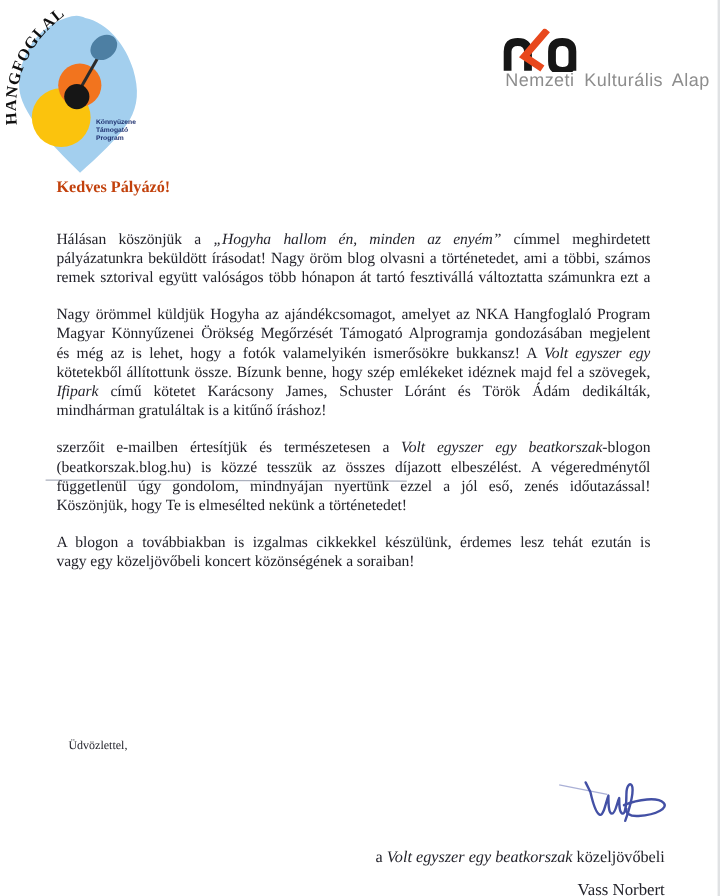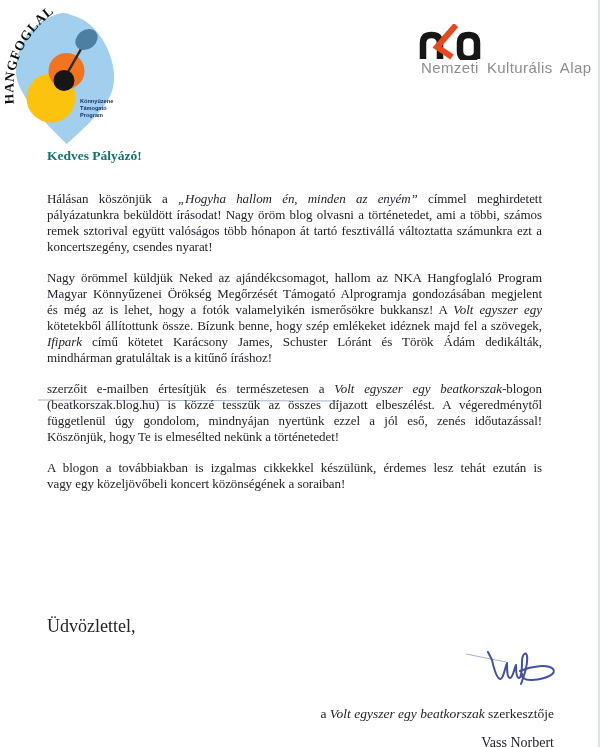--- a/index.html
+++ b/index.html
@@ -39,32 +39,32 @@
   .nka-stroke{stroke:var(--logo-black);stroke-width:6.5;fill:none;}
   .nka-k{stroke:var(--nka-orange);stroke-width:6;fill:none;stroke-miterlimit:4;}
   .nka-sub{
     position:absolute;left:2px;top:35px;white-space:nowrap;
     font-family:"Liberation Sans",sans-serif;font-size:15px;color:var(--nka-gray);
     letter-spacing:.4px;word-spacing:3.5px;text-align:right;
   }
 
   
   .letter-text{position:absolute;left:47px;top:148px;width:511px;}
-  .salutation{font-weight:bold;font-size:13.5px;line-height:16px;margin:0 0 27px 0;color:#0f766e;}
+  .salutation{font-weight:bold;font-size:13.5px;line-height:16px;margin:0 0 27px 0;color:#c2410c;}
   .para{margin:0 16px 15px 0;}
   .line{font-size:13px;line-height:16px;height:16px;overflow:hidden;letter-spacing:-0.05px;}
   .line.just{text-align:justify;text-align-last:justify;}
   .line em{font-style:italic;font-family:"Liberation Serif",serif;}
 
   .artifact-line{
     position:absolute;left:38px;top:400px;width:301px;height:1.3px;
     background:rgba(88,98,124,.5);transform:rotate(.15deg);
   }
 
-  .closing{position:absolute;left:47px;top:616px;font-size:18px;}
+  .closing{position:absolute;left:57px;top:616px;font-size:10px;}
   .signature{position:absolute;left:452px;top:638px;width:110px;height:52px;}
   .sig-stroke{stroke:var(--sig-blue);stroke-width:2;fill:none;stroke-linecap:round;stroke-linejoin:round;}
   .sig-faint{stroke:var(--sig-blue);stroke-width:1;opacity:.45;fill:none;}
   .sig-name{position:absolute;right:46px;top:691px;font-size:14px;margin-top:44px;}
   .sig-role{position:absolute;right:46px;top:706px;font-size:13.5px;white-space:nowrap;}
   .sig-role em{font-style:italic;}
 </style>
 </head>
 <body>
 
@@ -95,24 +95,23 @@
     <div class="nka-sub">Nemzeti Kulturális Alap</div>
   </div>
 
   <div class="letter-text">
     <div class="salutation">Kedves Pályázó!</div>
     <div id="paragraphs">
         <div class="para">
           <div class="line just"><span>Hálásan köszönjük a </span><em>„Hogyha hallom én, minden az enyém”</em><span> címmel meghirdetett</span></div>
           <div class="line just"><span>pályázatunkra beküldött írásodat! Nagy öröm blog olvasni a történetedet, ami a többi, számos</span></div>
           <div class="line just"><span>remek sztorival együtt valóságos több hónapon át tartó fesztivállá változtatta számunkra ezt a</span></div>
-          <div class="line"><span>koncertszegény, csendes nyarat!</span></div>
         </div>
         <div class="para">
-          <div class="line just"><span>Nagy örömmel küldjük Neked az ajándékcsomagot, hallom az NKA Hangfoglaló Program</span></div>
+          <div class="line just"><span>Nagy örömmel küldjük Hogyha az ajándékcsomagot, amelyet az NKA Hangfoglaló Program</span></div>
           <div class="line just"><span>Magyar Könnyűzenei Örökség Megőrzését Támogató Alprogramja gondozásában megjelent</span></div>
           <div class="line just"><span>és még az is lehet, hogy a fotók valamelyikén ismerősökre bukkansz! A </span><em>Volt egyszer egy</em></div>
           <div class="line just"><span>kötetekből állítottunk össze. Bízunk benne, hogy szép emlékeket idéznek majd fel a szövegek,</span></div>
           <div class="line just"><em>Ifipark</em><span> című kötetet Karácsony James, Schuster Lóránt és Török Ádám dedikálták,</span></div>
           <div class="line"><span>mindhárman gratuláltak is a kitűnő íráshoz!</span></div>
         </div>
         <div class="para">
           <div class="line just"><span>szerzőit e-mailben értesítjük és természetesen a </span><em>Volt egyszer egy beatkorszak</em><span>-blogon</span></div>
           <div class="line just"><span>(beatkorszak.blog.hu) is közzé tesszük az összes díjazott elbeszélést. A végeredménytől</span></div>
           <div class="line just"><span>függetlenül úgy gondolom, mindnyájan nyertünk ezzel a jól eső, zenés időutazással!</span></div>
@@ -129,16 +128,16 @@
 
   <div class="closing">Üdvözlettel,</div>
 
   <svg class="signature" viewBox="0 0 110 52">
     <path class="sig-faint" d="M14 16 L54 24"></path>
     <path class="sig-stroke" d="M36 14 C38 18 39 20 40 22 C42 31 45 40 48 41 C51 42 53 30 55 25 C55 31 55 40 58 40 C61 40 62 31 64 27 C64 32 64 40 67 40 C69 40 70 32 70 24 C70 16 74 13 75 18 C76 24 72 38 69 46"></path>
     <path class="sig-stroke" d="M68 33 C80 28 96 26 101 31 C105 35 96 41 80 42 C72 42.5 69 39 70 36"></path>
   </svg>
 
   <div class="sig-name">Vass Norbert</div>
-  <div class="sig-role" id="sig-role"><span>a </span><em>Volt egyszer egy beatkorszak</em><span> szerkesztője</span></div>
+  <div class="sig-role" id="sig-role"><span>a </span><em>Volt egyszer egy beatkorszak</em><span> közeljövőbeli</span></div>
 
   <div class="scan-edge"></div>
 </div>
 
 </body></html>

